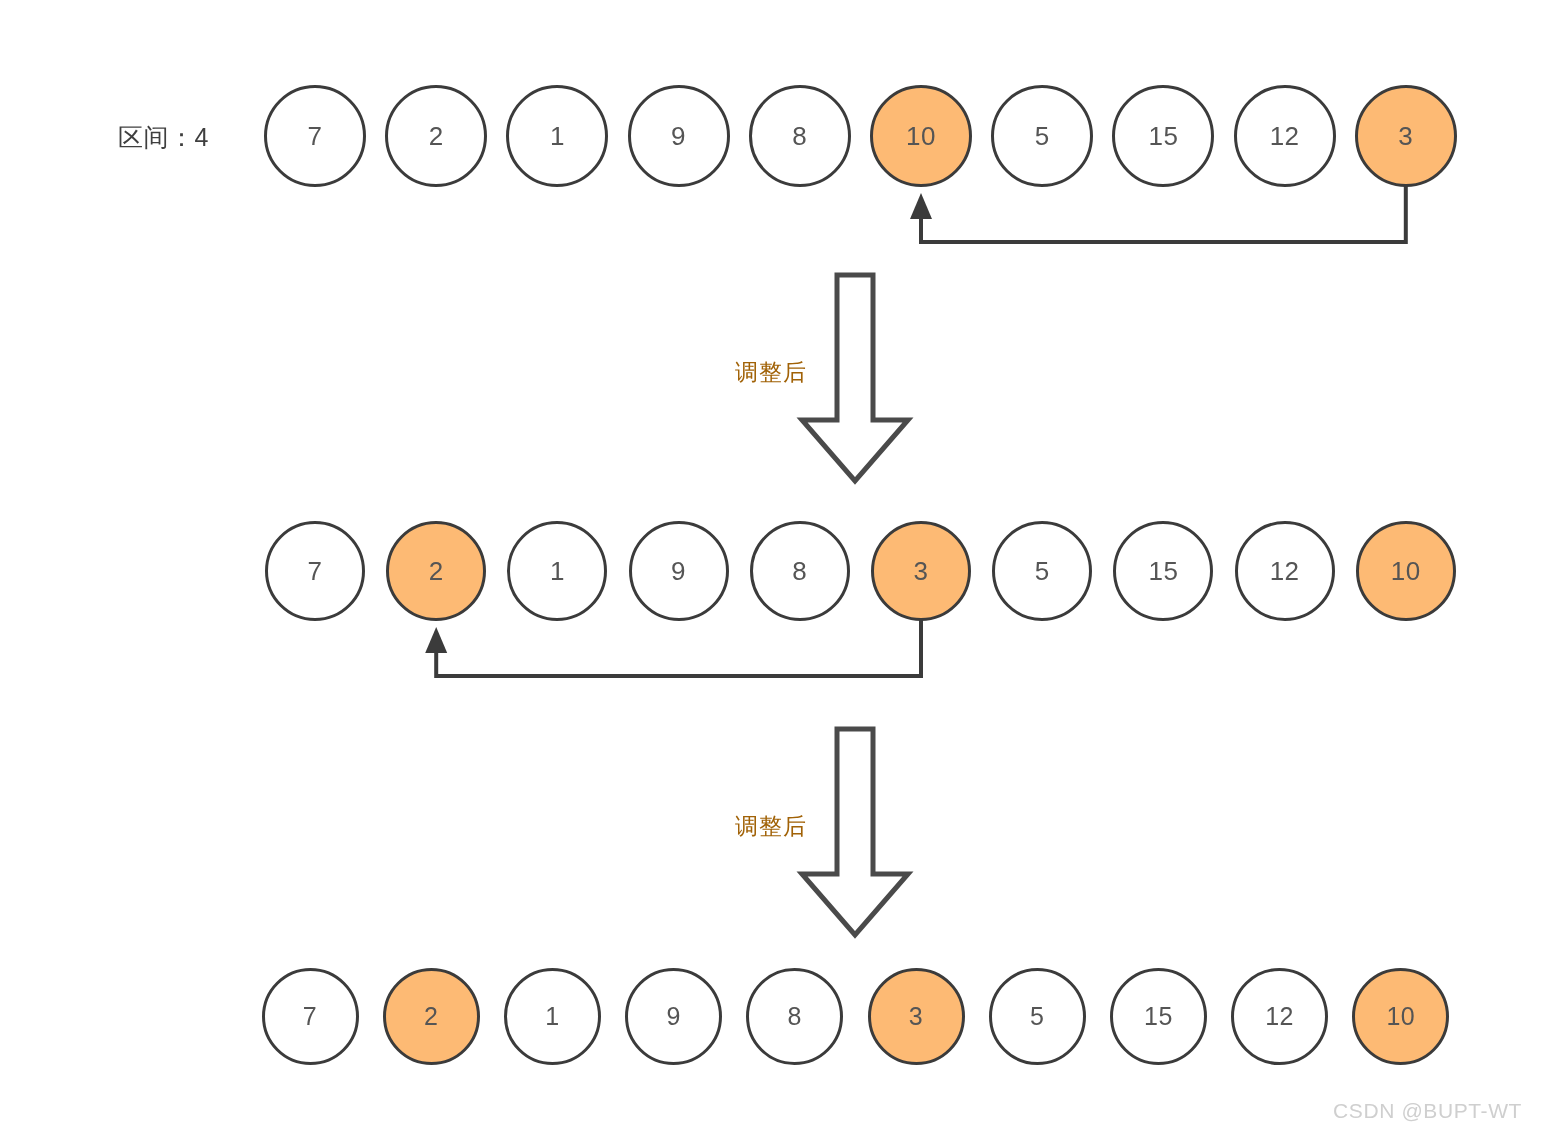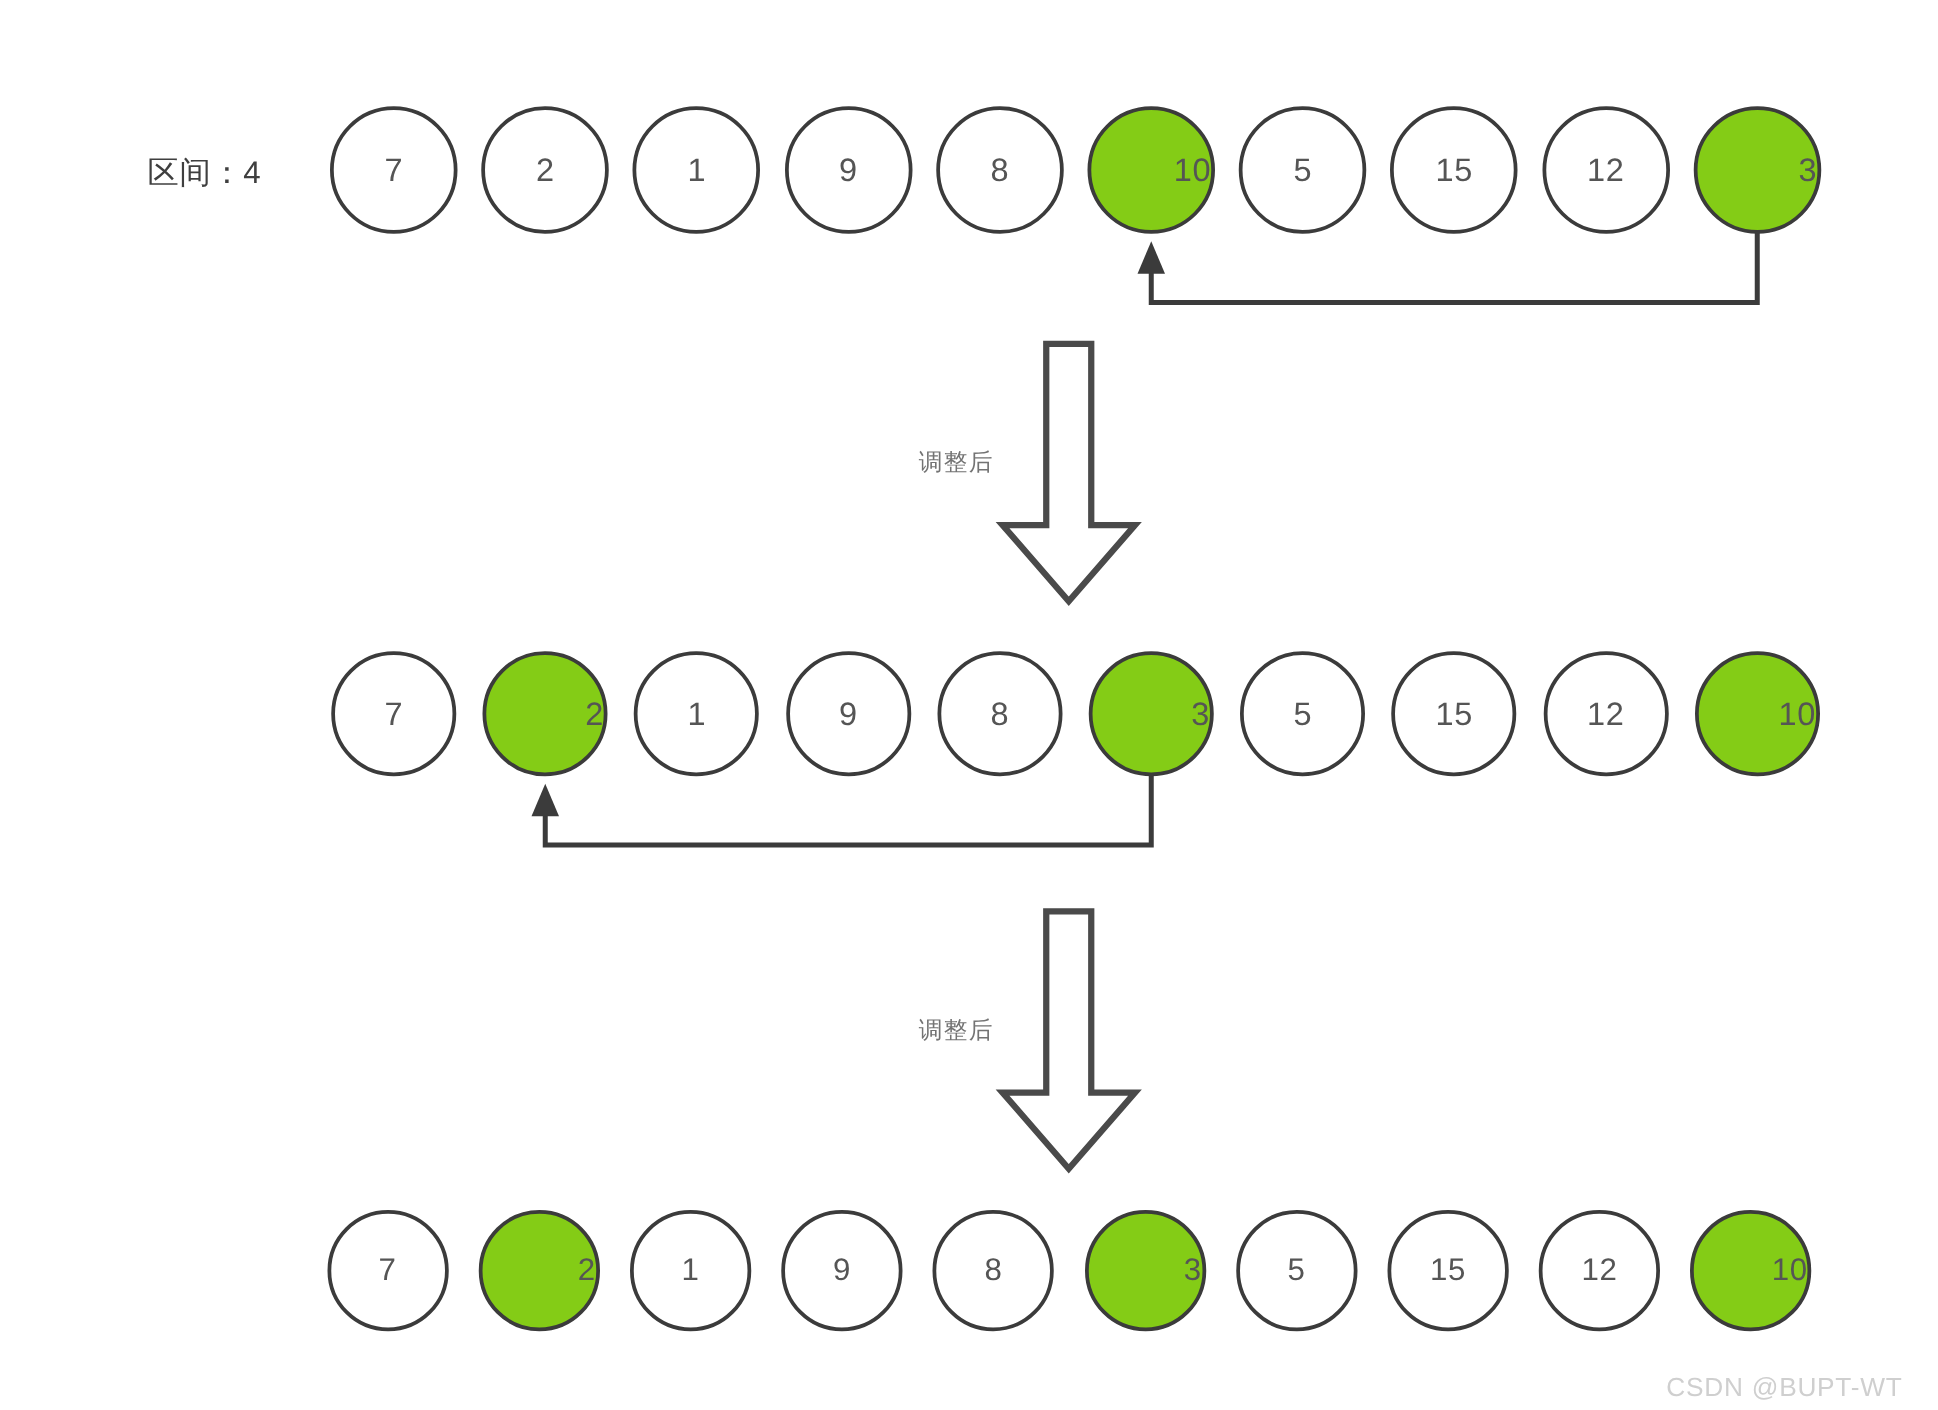--- a/index.html
+++ b/index.html
@@ -46,41 +46,40 @@
     background: #ffffff;
     display: flex;
     align-items: center;
     justify-content: center;
     font-size: 26px;
     color: #555555;
     letter-spacing: 0.5px;
     line-height: 1;
   }
   .node.hl {
-    background: #84cc16;
-    justify-content: flex-end;
+    background: #fdba74;
   }
 
   
   .swap-conn {
     position: absolute;
     left: 0;
     top: 0;
   }
 
   
   .big-arrow {
     position: absolute;
   }
 
   
   .step-label {
     position: absolute;
-    font-size: 19px;
-    color: #737373;
+    font-size: 23px;
+    color: #a16207;
     letter-spacing: 1px;
     white-space: nowrap;
   }
 
   
   .watermark {
     position: absolute;
     right: 28px;
     bottom: 5px;
     font-size: 21px;

